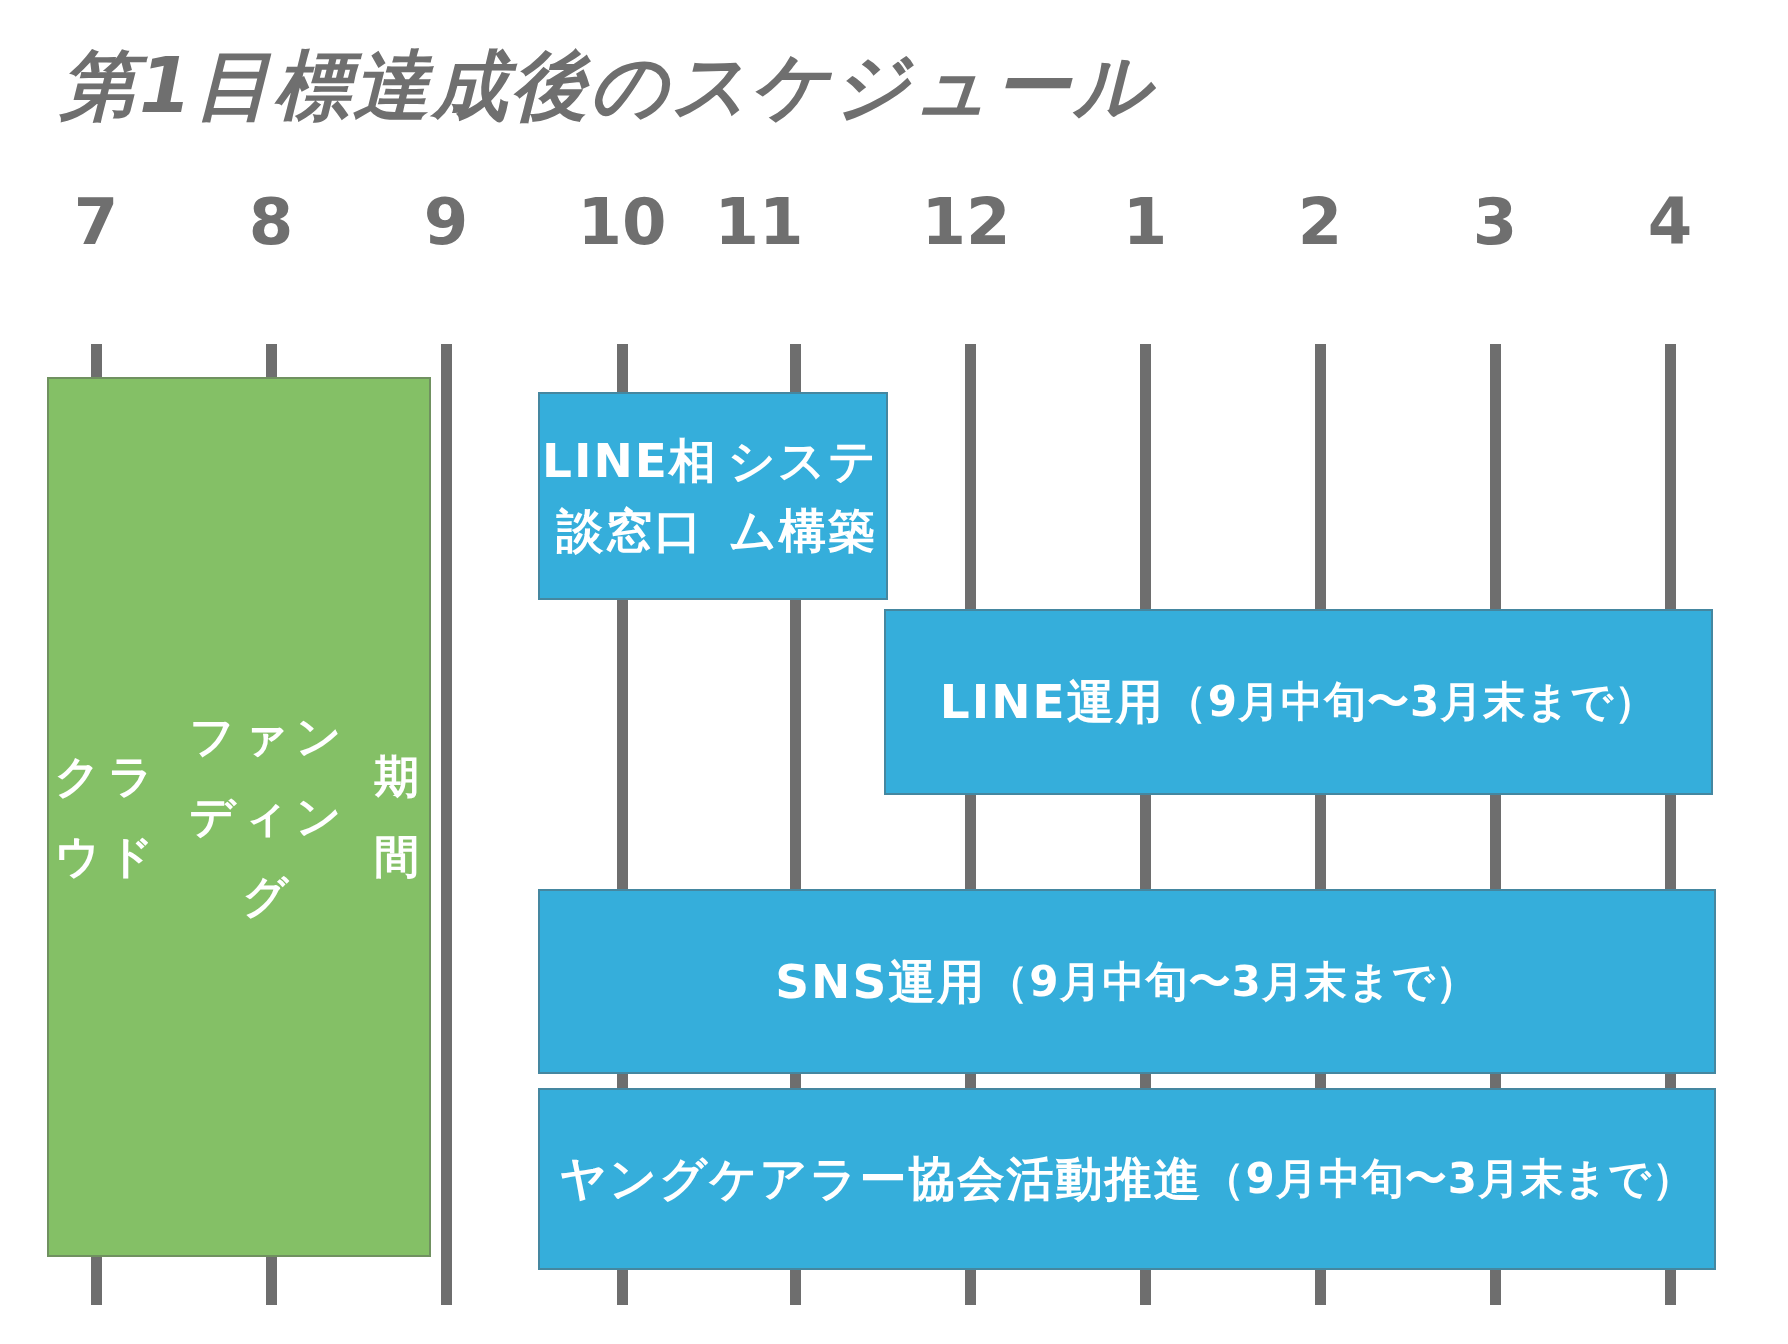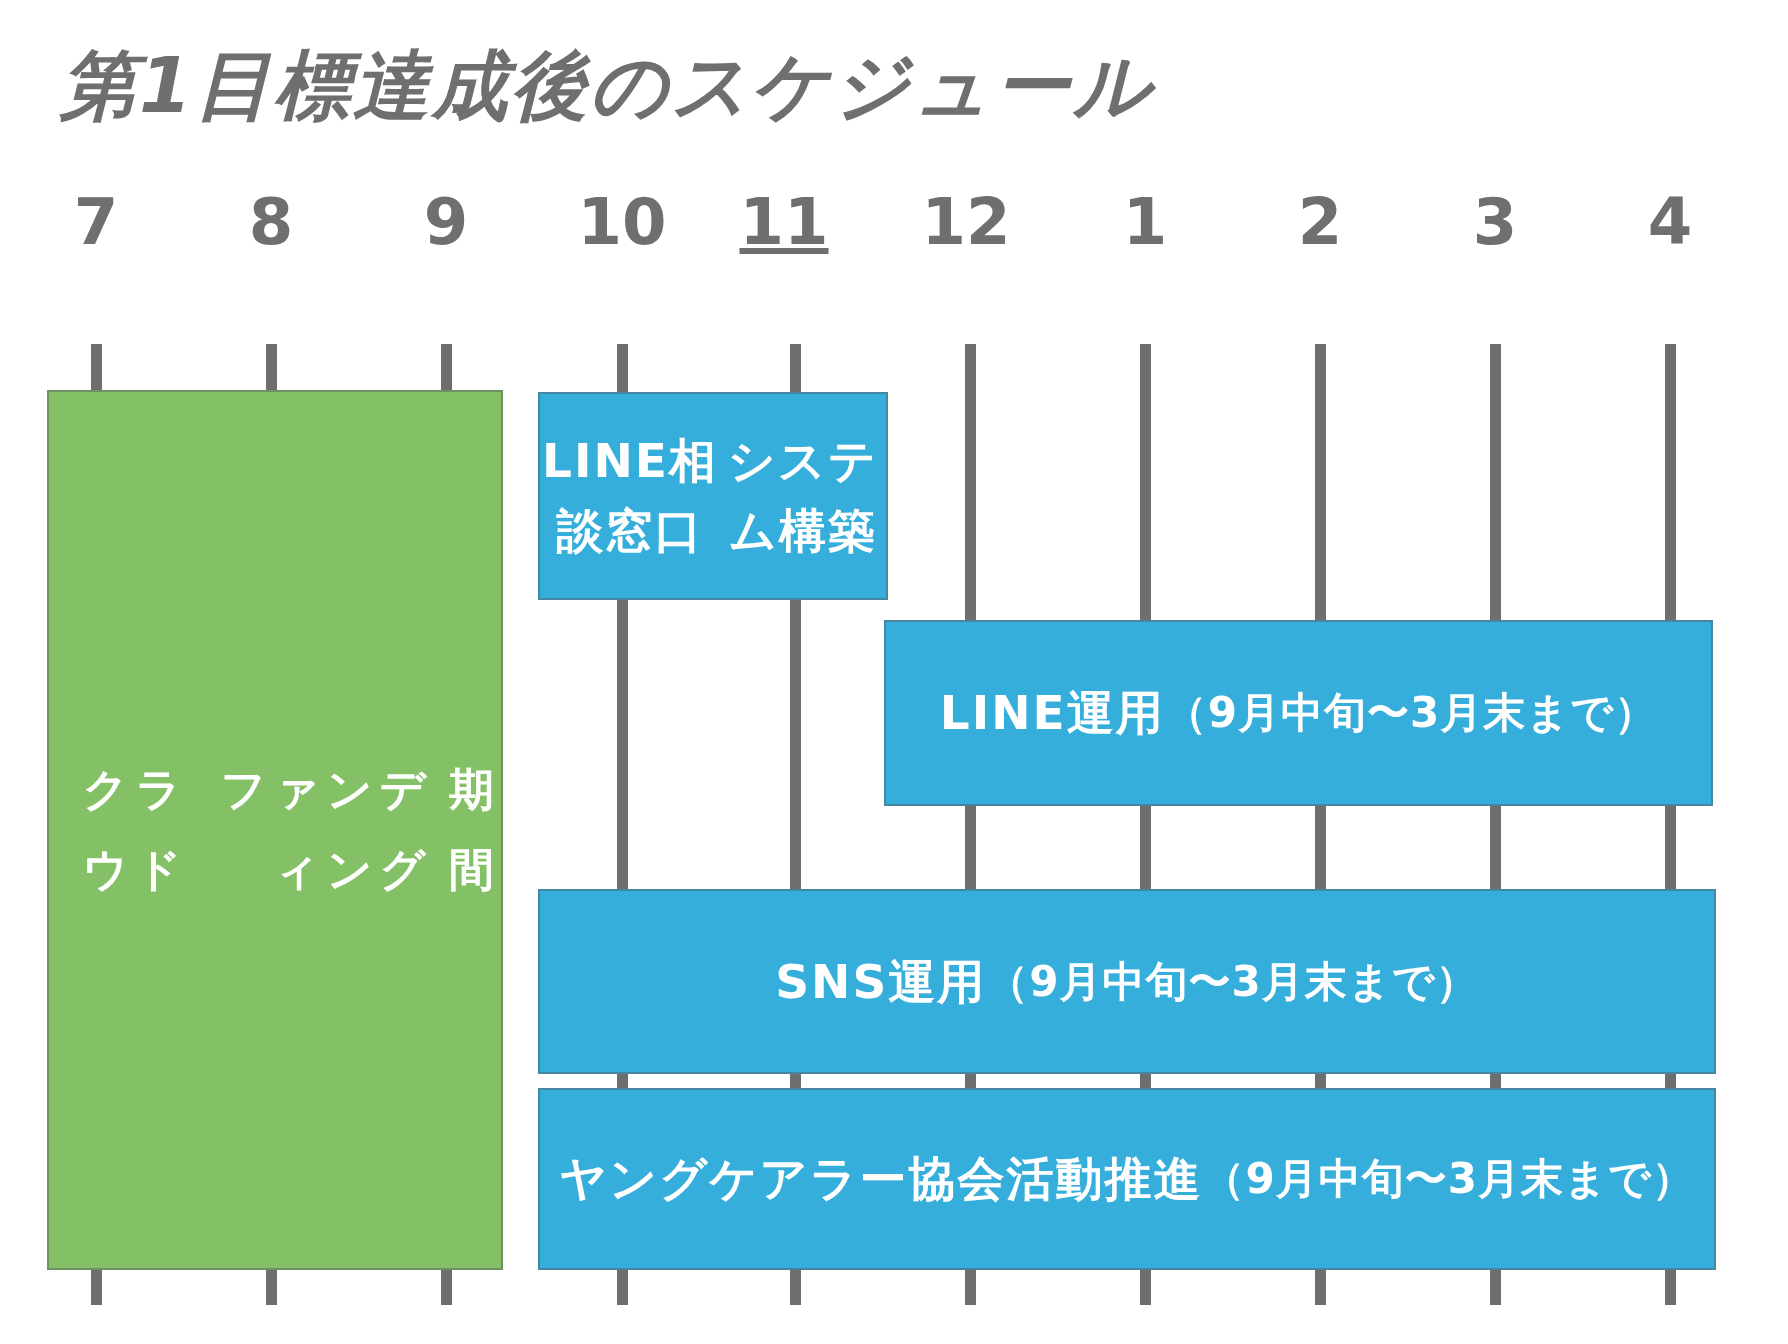--- a/index.html
+++ b/index.html
@@ -35,44 +35,44 @@
   <div class="title">第1目標達成後のスケジュール</div>
   <div>
       <div class="month" style="left: 16px;">7</div>
       <div class="vline" style="left: 91px; top: 344px; width: 11px; height: 961px;"></div>
       <div class="month" style="left: 191px;">8</div>
       <div class="vline" style="left: 266px; top: 344px; width: 11px; height: 961px;"></div>
       <div class="month" style="left: 366px;">9</div>
       <div class="vline" style="left: 441px; top: 344px; width: 11px; height: 961px;"></div>
       <div class="month" style="left: 542px;">10</div>
       <div class="vline" style="left: 617px; top: 344px; width: 11px; height: 961px;"></div>
-      <div class="month" style="left: 704px; text-decoration: underline;">11</div>
+      <div class="month" style="left: 679px;">11</div>
       <div class="vline" style="left: 790px; top: 344px; width: 11px; height: 961px;"></div>
       <div class="month" style="left: 886px;">12</div>
       <div class="vline" style="left: 965px; top: 344px; width: 11px; height: 961px;"></div>
       <div class="month" style="left: 1065px;">1</div>
       <div class="vline" style="left: 1140px; top: 344px; width: 11px; height: 961px;"></div>
       <div class="month" style="left: 1240px;">2</div>
       <div class="vline" style="left: 1315px; top: 344px; width: 11px; height: 961px;"></div>
       <div class="month" style="left: 1415px;">3</div>
       <div class="vline" style="left: 1490px; top: 344px; width: 11px; height: 961px;"></div>
       <div class="month" style="left: 1590px;">4</div>
       <div class="vline" style="left: 1665px; top: 344px; width: 11px; height: 961px;"></div>
     </div>
   <div>
-      <div class="task green" style="left: 47px; top: 390px; width: 456px; height: 880px; text-align: right;">
+      <div class="task green" style="left: 47px; top: 377px; width: 384px; height: 880px;">
         <div class="line main">クラウド</div>
         <div class="line main">ファンディング</div>
         <div class="line main">期間</div>
       </div>
       <div class="task blue" style="left: 538px; top: 392px; width: 350px; height: 208px;">
         <div class="line main">LINE相談窓口</div>
         <div class="line main">システム構築</div>
       </div>
-      <div class="task blue" style="left: 884px; top: 609px; width: 829px; height: 186px; margin-top: 11px;">
+      <div class="task blue" style="left: 884px; top: 609px; width: 829px; height: 186px;">
         <div class="line main">LINE運用</div>
         <div class="line sub">（9月中旬〜3月末まで）</div>
       </div>
       <div class="task blue" style="left: 538px; top: 853px; width: 1178px; height: 185px; margin-top: 36px;">
         <div class="line main">SNS運用</div>
         <div class="line sub">（9月中旬〜3月末まで）</div>
       </div>
       <div class="task blue" style="left: 538px; top: 1088px; width: 1178px; height: 182px; text-align: center;">
         <div class="line main">ヤングケアラー協会活動推進</div>
         <div class="line sub">（9月中旬〜3月末まで）</div>

